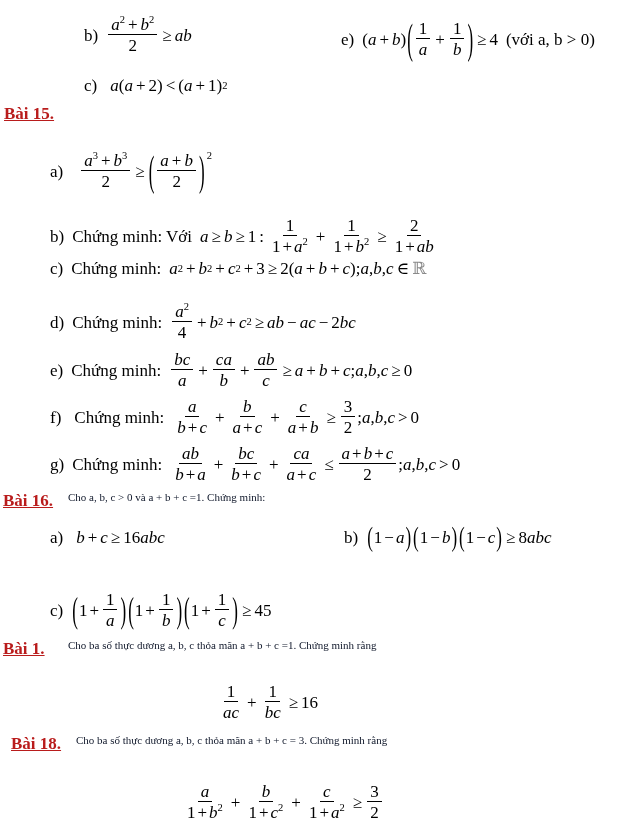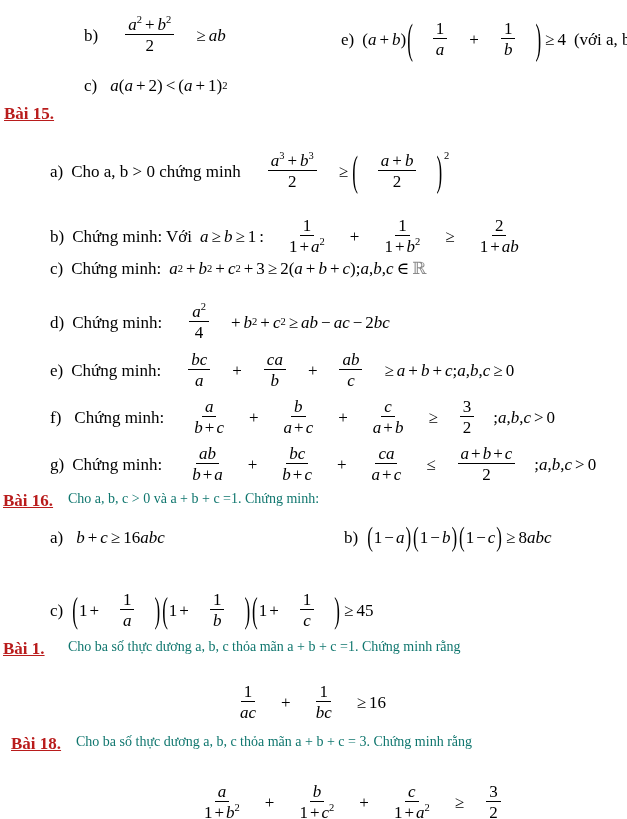--- a/index.html
+++ b/index.html
@@ -35,21 +35,21 @@
   .sp2  { display:inline-block; width:5px; }
   .sp3  { display:inline-block; width:8px; }
 
   
   .frac {
     display: inline-flex;
     flex-direction: column;
     align-items: center;
     justify-content: center;
     vertical-align: middle;
-    margin: 0 19px;
+    margin: 0 2px;
     line-height: 1;
   }
   .frac > .num {
     padding: 0 3px 1px 3px;
     border-bottom: 1.2px solid #000;
   }
   .frac > .den {
     padding: 2px 3px 0 3px;
   }
 
@@ -80,24 +80,24 @@
     position: absolute;
     color: #b91c1c;
     font-weight: bold;
     font-size: 17px;
     text-decoration: underline;
     white-space: nowrap;
     line-height: 1;
   }
   .baitext {
     position: absolute;
-    font-size: 14px;
+    font-size: 11px;
     white-space: nowrap;
     line-height: 1;
-    color: #0f766e;
+    color: #0f172a;
   }
   .plaintext { font-style: normal; text-align: center; }
 </style>
 </head>
 <body>
 
 <div class="page">
 
   <div class="mathrow" style="left:84px; top:16px;">
     <span class="lbl">b)</span>
@@ -152,21 +152,20 @@
       <span class="rm">1</span>
       <span class="rm">)</span>
       <sup>2</sup>
   </div>
 
   <div class="bai" style="left:4px; top:105px;">Bài 15.</div>
 
   <div class="mathrow" style="left:50px; top:152px;">
     <span class="lbl">a)</span>
     <span class="sp3"></span>
-    <span class="plaintext">Cho a, b &gt; 0 chứng minh</span>
     <span class="sp3"></span>
     <span class="frac">
       <span class="num"><span class="it">a</span><sup>3</sup><span class="op">+</span><span class="it">b</span><sup>3</sup></span>
       <span class="den">2</span>
     </span>
     <span class="op">≥</span>
     <span class="paren-wrap">
       <span class="bigparen">(</span>
       <span class="frac">
         <span class="num"><span class="it">a</span><span class="op">+</span><span class="it">b</span></span>

